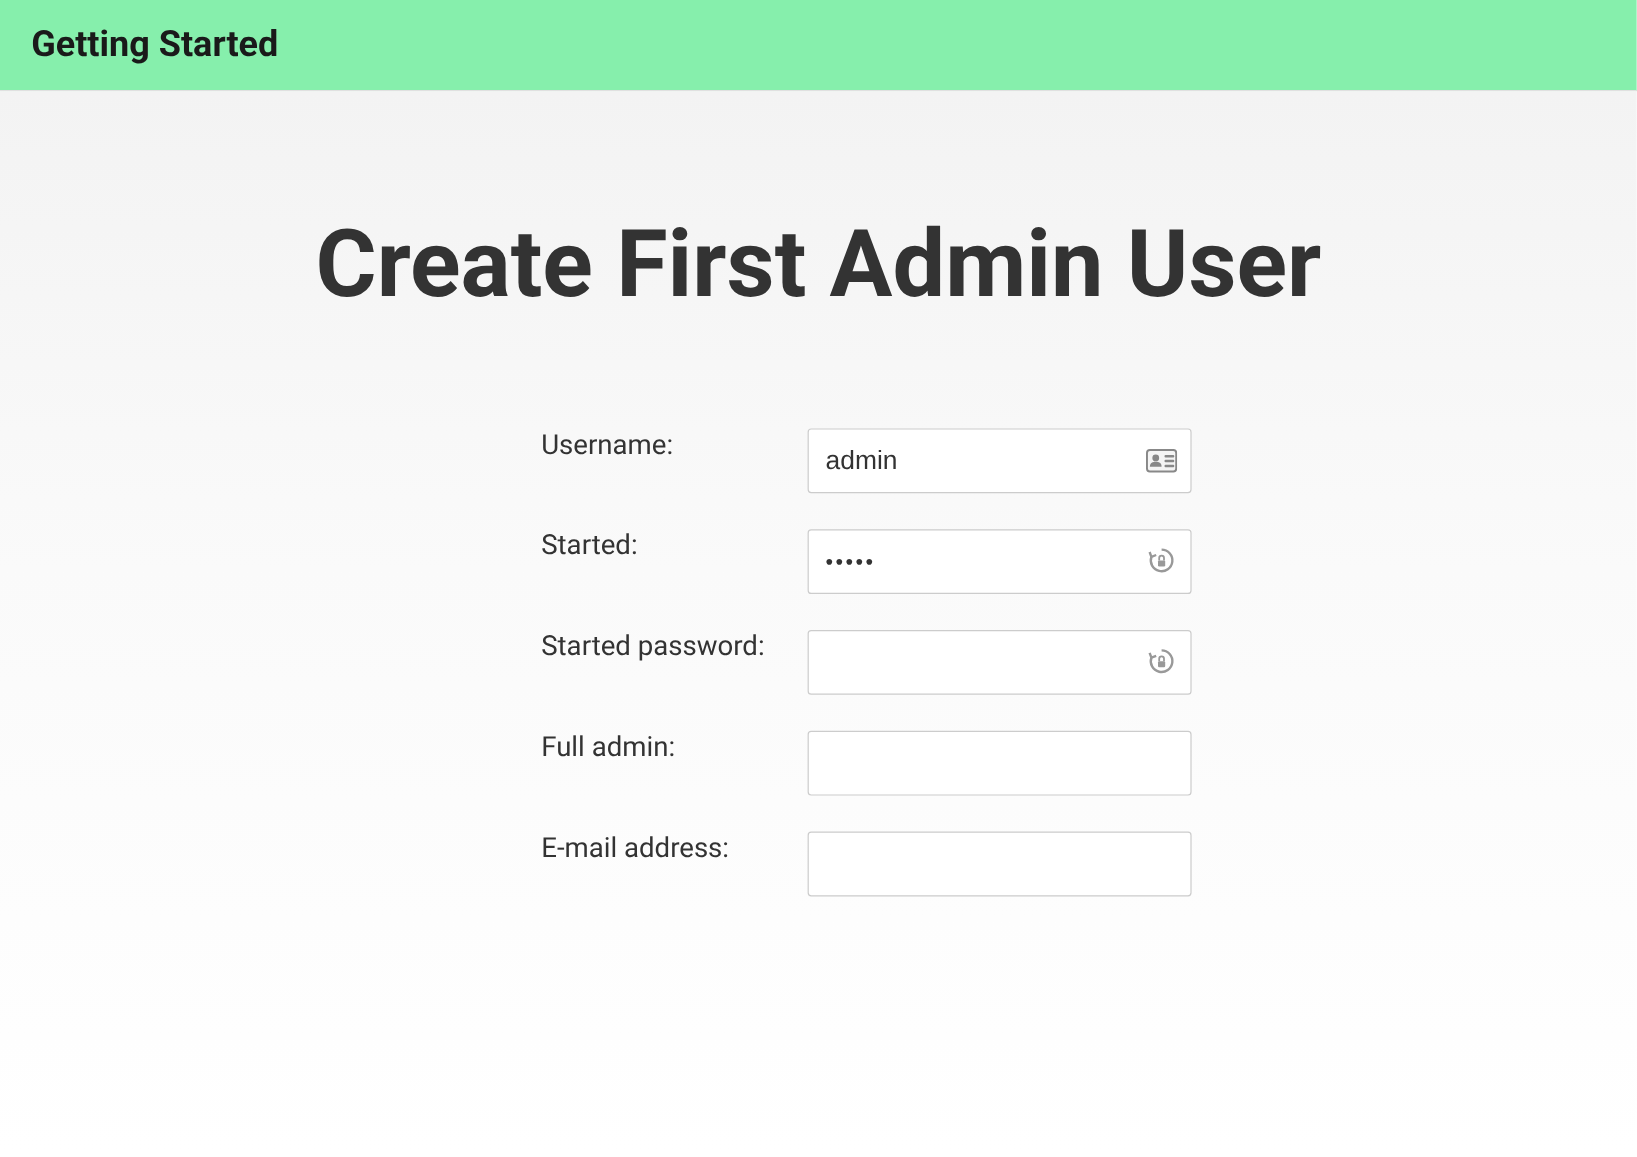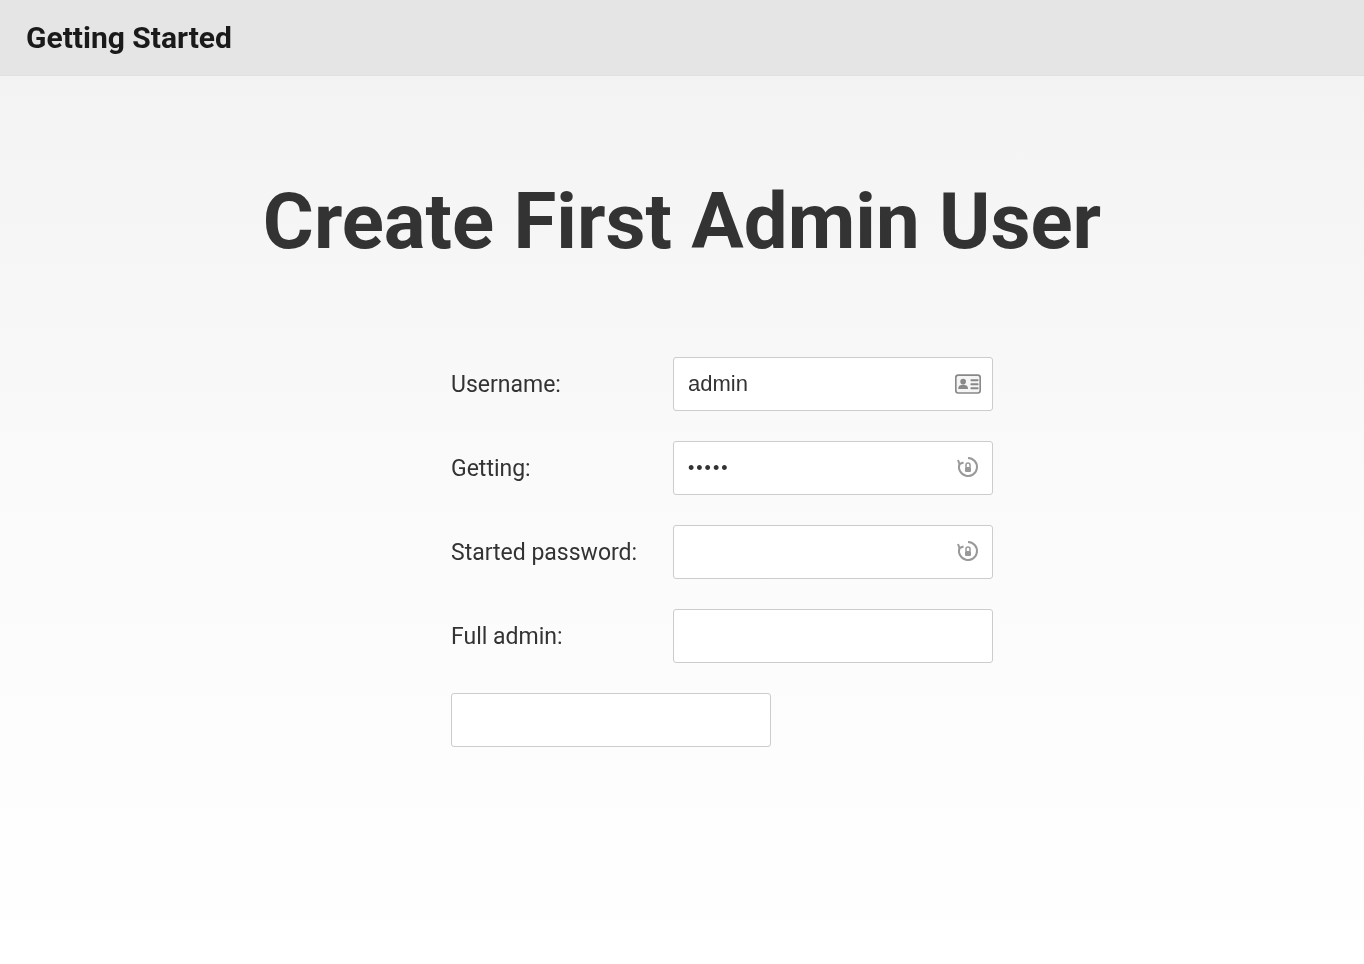--- a/index.html
+++ b/index.html
@@ -9,21 +9,21 @@
     }
     
     body {
       font-family: -apple-system, BlinkMacSystemFont, "Segoe UI", Roboto, Helvetica, Arial, sans-serif;
       background: #fff;
     }
     
     .header {
       padding: 20px 26px;
       border-bottom: 1px solid #e0e0e0;
-      background: #e5e5e5;
+      background: #86efac;
     }
     
     .header-title {
       font-size: 30px;
       font-weight: 700;
       color: #1a1a1a;
     }
     
     .main-content {
       background: linear-gradient(to bottom, #f3f3f3 0%, #fafafa 45%, #ffffff 100%);
@@ -40,21 +40,21 @@
     }
     
     .form-container {
       max-width: 870px;
       margin: 0 auto;
       padding-left: 204px;
     }
     
     .form-row {
       display: flex;
-      align-items: center;
+      align-items: flex-start;
       margin-bottom: 30px;
     }
     
     .form-label {
       width: 222px;
       font-size: 23px;
       color: #333;
       font-weight: 400;
     }
     
@@ -117,21 +117,21 @@
             <path d="M4 18 C4 14, 7 13, 10 13 C13 13, 16 14, 16 18 Z" fill="#888"></path>
             <rect x="19" y="6" width="10" height="2.5" rx="1" fill="#888"></rect>
             <rect x="19" y="11" width="10" height="2.5" rx="1" fill="#888"></rect>
             <rect x="19" y="16" width="10" height="2.5" rx="1" fill="#888"></rect>
           </svg>
         </span>
       </div>
     </div>
 
     <div class="form-row">
-      <label class="form-label">Getting:</label>
+      <label class="form-label">Started:</label>
       <div class="input-wrapper">
         <input type="password" class="form-input password-dots" value="•••••" style="">
         <span class="input-icon">
           <svg viewBox="0 0 24 24" fill="none">
             <path d="M12 2 A9 9 0 1 1 3.5 8" stroke="#999" stroke-width="2" fill="none"></path>
             <path d="M2 4 L3.5 8 L7.5 6.5" stroke="#999" stroke-width="2" fill="none" stroke-linejoin="round"></path>
             <rect x="9" y="11" width="6" height="5" rx="1" fill="#999"></rect>
             <path d="M10 11 V9 A2 2 0 0 1 14 9 V11" stroke="#999" stroke-width="1.5" fill="none"></path>
           </svg>
         </span>
@@ -154,19 +154,20 @@
     </div>
 
     <div class="form-row">
       <label class="form-label">Full admin:</label>
       <div class="input-wrapper">
         <input type="text" class="form-input" value="" style="">
       </div>
     </div>
 
     <div class="form-row">
+      <label class="form-label">E-mail address:</label>
       <div class="input-wrapper">
         <input type="text" class="form-input" value="" style="">
       </div>
     </div>
 
   </div>
 </div>
 
 </body></html>

